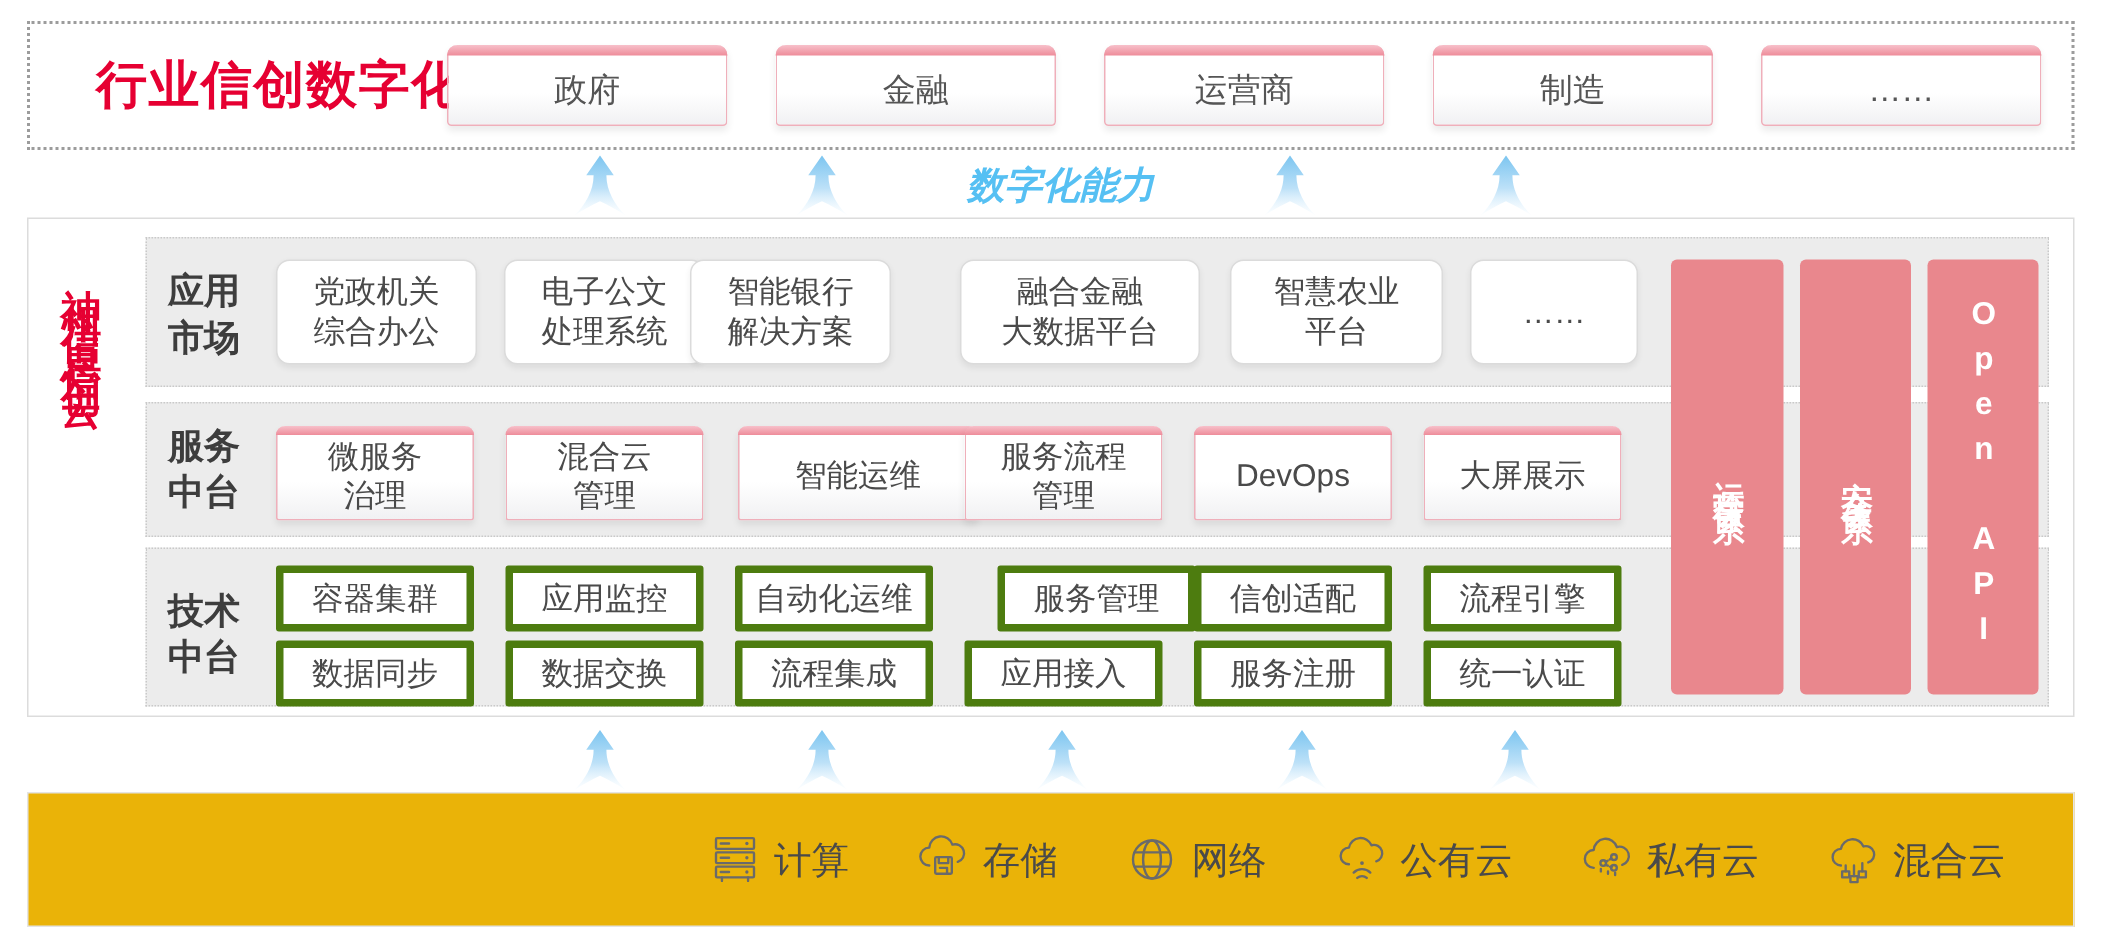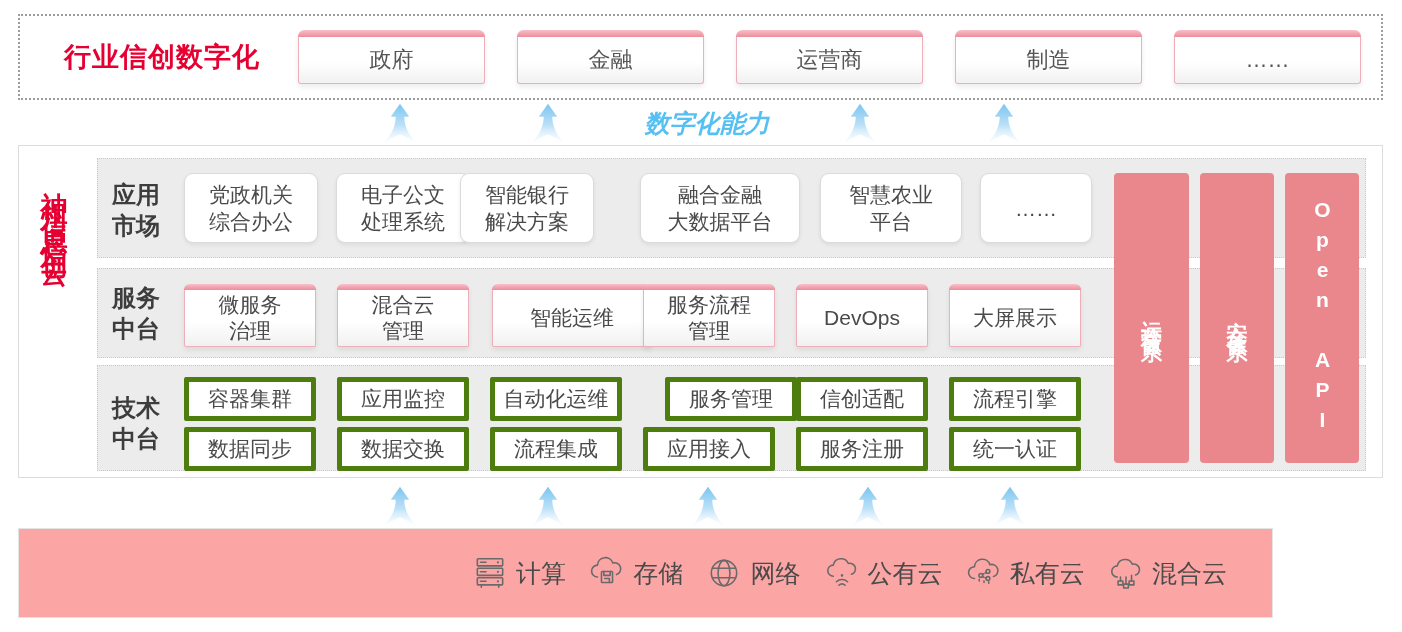--- a/index.html
+++ b/index.html
@@ -5,21 +5,21 @@
   * { margin:0; padding:0; box-sizing:border-box; }
   html,body { background:#fff; }
   body { font-family:"Liberation Sans","DejaVu Sans",sans-serif; }
   .page { position:relative; width:1402px; height:632px; background:#fff; overflow:hidden; }
   .pre { white-space:pre-line; }
 
   
   .top-band { position:absolute; left:18px; top:14px; width:1365px; height:86px;
               border:2px dotted #9c9c9c; background:#fff; }
   .top-title { position:absolute; left:44px; top:50%; transform:translateY(-50%);
-               font-size:27px; font-weight:bold; color:#e60032; letter-spacing:1px; }
+               font-size:34px; font-weight:bold; color:#e60032; letter-spacing:1px; }
   .industry-row { position:absolute; left:278px; right:20px; top:50%; transform:translateY(-50%);
                   display:flex; gap:32px; }
   .cap-box { position:relative; flex:1; height:54px; background:linear-gradient(180deg,#ffffff 0%,#ffffff 60%,#f1f1f3 100%);
              border:1px solid #efafba; border-top:none; border-radius:7px 7px 3px 3px;
              box-shadow:0 3px 5px rgba(0,0,0,.08);
              display:flex; align-items:center; justify-content:center;
              font-size:22px; color:#555; padding-top:7px; text-align:center; line-height:26px; }
   .cap-box::before { content:""; position:absolute; top:0; left:-1px; right:-1px; height:7px;
              border-radius:7px 7px 0 0; background:linear-gradient(180deg,#f7c0ca,#ee8c9a); }
 
@@ -55,22 +55,22 @@
               display:flex; align-items:center; justify-content:center;
               font-size:21px; color:#4a4a4a; }
   .tech-r1 { top:377px; } .tech-r2 { top:427px; }
 
   .pillar { position:absolute; top:173px; height:290px; background:#e9878d; border-radius:4px;
             display:flex; align-items:center; justify-content:center; z-index:5; }
   .pillar span { writing-mode:vertical-rl; text-orientation:upright; color:#fff; font-weight:bold;
             font-size:21px; letter-spacing:7px; }
 
   
-  .res-band { position:absolute; left:18px; top:528px; width:1255px; height:90px;
-              background:#fca5a5; border:1px solid #e4e4e4; }
+  .res-band { position:absolute; left:18px; top:528px; width:1365px; height:90px;
+              background:#eab308; border:1px solid #e4e4e4; }
   .res-items { position:absolute; left:452px; right:45px; top:0; height:100%;
                display:flex; align-items:center; justify-content:space-between; }
   .res-item { display:flex; align-items:center; gap:7px; font-size:25px; color:#4a4a4a; }
   .res-item svg { width:38px; height:38px; stroke:#6a6a6a; fill:none; stroke-width:2;
                   stroke-linecap:round; stroke-linejoin:round; }
 </style>
 </head>
 <body>
 
 <svg width="0" height="0" style="position:absolute">

